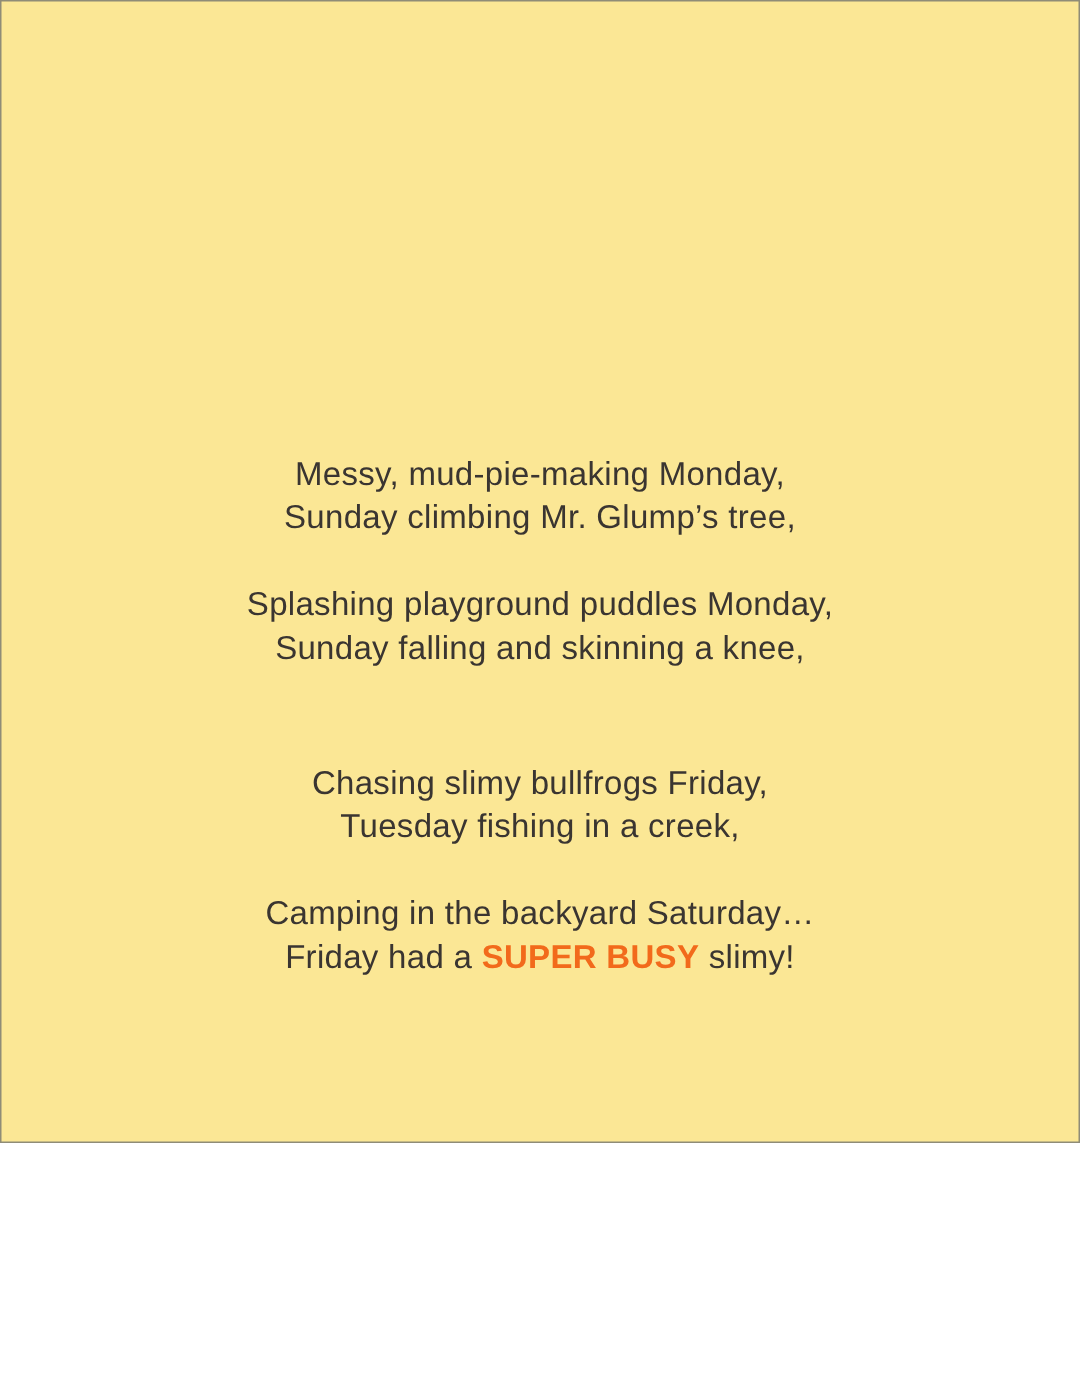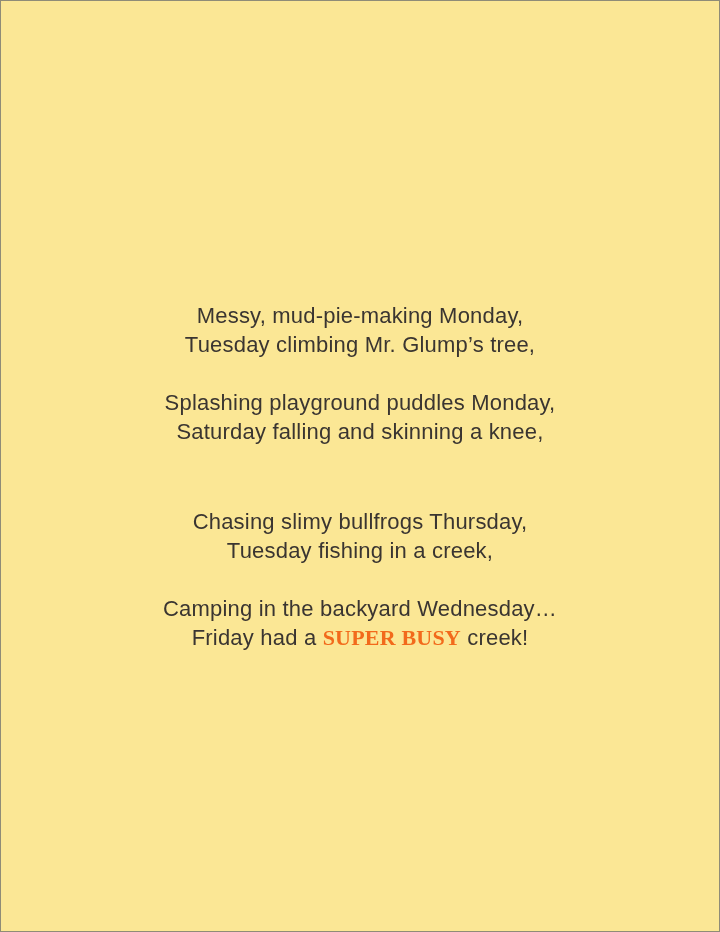--- a/index.html
+++ b/index.html
@@ -12,21 +12,21 @@
   html, body {
     width: 720px;
     height: 932px;
     overflow: hidden;
   }
   body {
     font-family: "Liberation Sans", "DejaVu Sans", sans-serif;
   }
   .page {
     width: 720px;
-    height: 932px;
+    height: 762px;
     background: var(--bg-color);
     border: 1px solid var(--border-color);
     position: relative;
   }
   .poem {
     position: absolute;
     top: 300px;
     left: 0;
     width: 100%;
     text-align: center;
@@ -40,45 +40,44 @@
   }
   .stanza.section-gap {
     margin-top: 61px;
   }
   .line {
     display: block;
   }
   .highlight {
     color: var(--highlight-color);
     font-weight: bold;
-    font-family: Liberation Serif, serif;
   }
 </style>
 </head>
 <body>
 
 <div class="page">
   <div class="poem">
 
     <p class="stanza">
       <span class="line">Messy, mud-pie-making Monday,</span>
-      <span class="line">Tuesday climbing Mr. Glump’s tree,</span>
+      <span class="line">Sunday climbing Mr. Glump’s tree,</span>
     </p>
 
     <p class="stanza">
       <span class="line">Splashing playground puddles Monday,</span>
-      <span class="line">Saturday falling and skinning a knee,</span>
+      <span class="line">Sunday falling and skinning a knee,</span>
     </p>
 
     <p class="stanza section-gap">
-      <span class="line">Chasing slimy bullfrogs Thursday,</span>
+      <span class="line">Chasing slimy bullfrogs Friday,</span>
       <span class="line">Tuesday fishing in a creek,</span>
     </p>
 
     <p class="stanza">
-      <span class="line">Camping in the backyard Wednesday…</span>
+      <span class="line">Camping in the backyard Saturday…</span>
       <span class="line">
-        <span>Friday had a </span><span class="highlight">SUPER BUSY</span><span> creek!</span>
+        <span>Friday had a </span><span class="highlight">SUPER BUSY</span><span> slimy!</span>
       </span>
     </p>
 
   </div>
 </div>
 
 </body></html>

